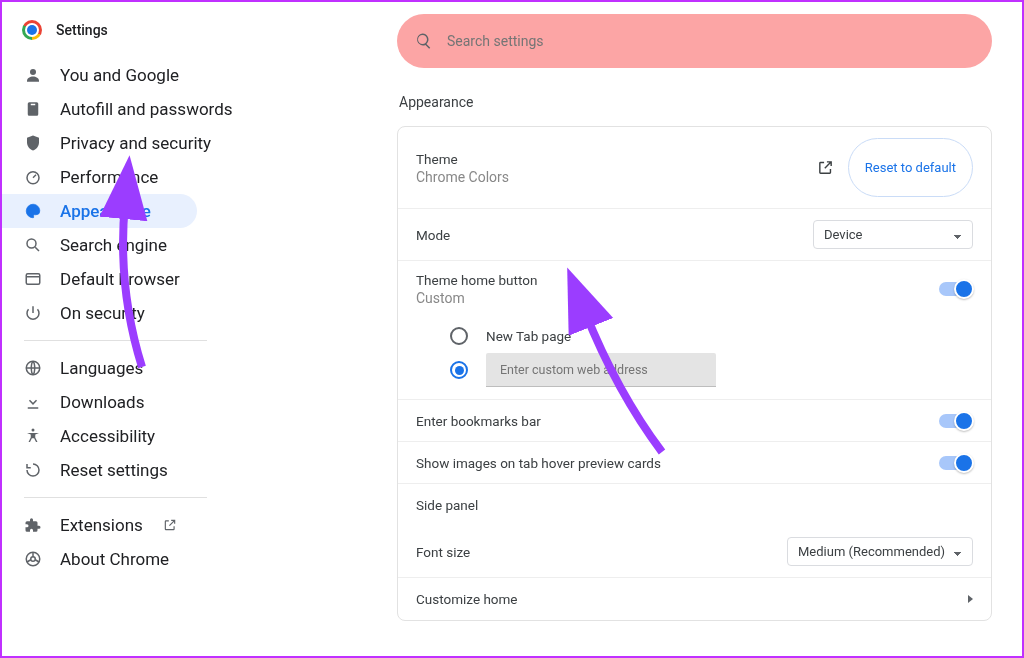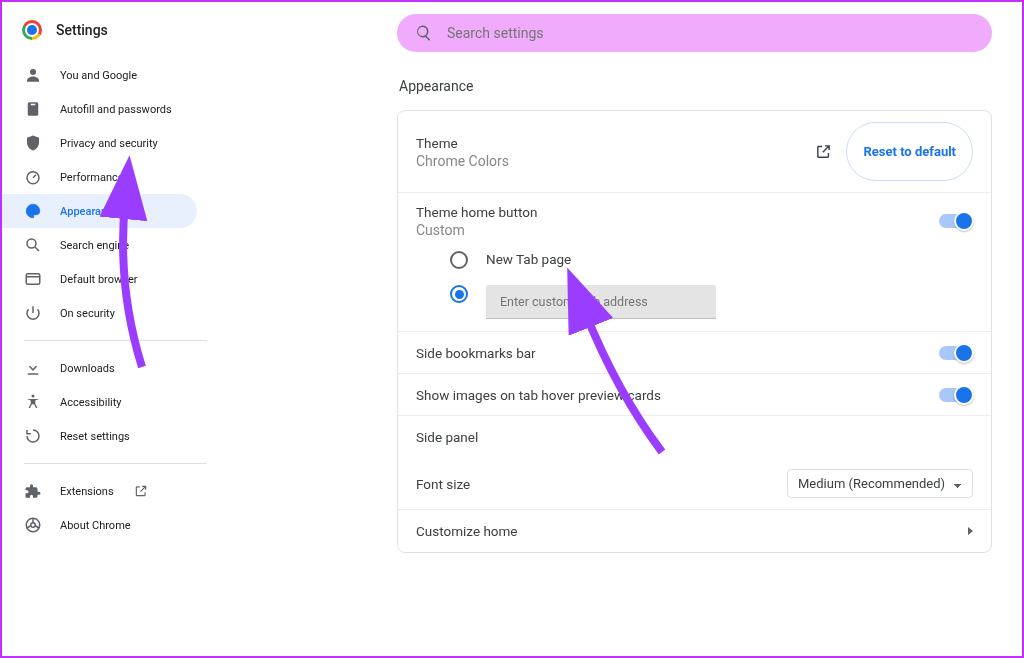--- a/index.html
+++ b/index.html
@@ -8,60 +8,60 @@
 
   
   .sidebar { width: 245px; flex: 0 0 245px; padding: 12px 0 12px 0; position: relative; z-index: 2; }
   .logo-row { display: flex; align-items: center; gap: 14px; padding: 6px 0 12px 20px; }
   .logo-dot { width: 20px; height: 20px; border-radius: 50%; background: conic-gradient(#ea4335 0 120deg,#fbbc05 120deg 180deg,#34a853 180deg 300deg,#ea4335 300deg 360deg); position: relative; }
   .logo-dot::after { content:""; position:absolute; inset:3px; border-radius:50%; background:#fff; }
   .logo-dot::before { content:""; position:absolute; inset:5px; border-radius:50%; background:#1a73e8; z-index:1; }
   .title { font-size: 14px; font-weight: 500; color:#202124; }
 
   .nav { list-style: none; margin: 6px 0 0 0; padding: 0; }
-  .nav li { display:flex; align-items:center; gap: 18px; height: 34px; padding-left: 22px; font-size: 11px; color:#202124; cursor:pointer; }
+  .nav li { display:flex; align-items:center; gap: 18px; height: 34px; padding-left: 22px; font-size: 17px; color:#202124; cursor:pointer; }
   .nav li.active { background:#e8f0fe; color:#1a73e8; border-top-right-radius: 30px; border-bottom-right-radius: 30px; margin-right: 50px; font-weight:500; }
   .nav li.active .ic { fill:#1a73e8; stroke:#1a73e8; }
   .nav .ic { width:18px; height:18px; display:flex; align-items:center; justify-content:center; color:#5f6368; }
   .nav .ic svg { width:18px; height:18px; }
   .nav hr { border:none; border-top:1px solid #e0e0e0; margin:10px 40px 10px 22px; }
   .ext-link-sm { width:14px; height:14px; margin-left:2px; }
 
   
   .main { flex: 1; padding: 12px 30px 0 150px; position: relative; }
-  .search { display:flex; align-items:center; gap:12px; background:#f0abfc; border-radius: 40px; height:38px; padding:0 18px; margin-bottom: 26px; }
+  .search { display:flex; align-items:center; gap:12px; background:#fca5a5; border-radius: 40px; height:54px; padding:0 18px; margin-bottom: 26px; }
   .search svg { width:18px; height:18px; fill:#5f6368; }
   .search input { border:none; background:transparent; outline:none; font-size:14px; flex:1; color:#5f6368; }
 
   .section-title { font-size:14px; color:#3c4043; margin: 0 0 16px 2px; }
 
   .card { border:1px solid #e2e2e2; border-radius: 8px; background:#fff; }
   .row { display:flex; align-items:center; justify-content:space-between; padding: 11px 18px; border-bottom:1px solid #eee; font-size:13.5px; color:#3c4043; min-height:42px; }
   .row:last-child { border-bottom:none; }
   .row .left { display:flex; flex-direction:column; gap:2px; }
   .row .sub { font-size:14px; color:#888; }
   .row .right { display:flex; align-items:center; gap:14px; }
 
-  .pill-btn { border:1px solid #cadcf7; color:#1a73e8; background:#fff; padding:21px 16px; border-radius: 30px; font-size:13px; cursor:pointer; font-weight:700; }
+  .pill-btn { border:1px solid #cadcf7; color:#1a73e8; background:#fff; padding:21px 16px; border-radius: 30px; font-size:13px; cursor:pointer; font-weight:400; }
   .ext-ic { width:17px; height:17px; }
   .ext-ic svg { width:17px; height:17px; }
 
   select.dd { border:1px solid #dadce0; border-radius:4px; padding:6px 26px 6px 10px; font-size:13px; color:#3c4043; background:#fff; min-width: 160px; appearance:none; background-image: linear-gradient(45deg, transparent 50%, #5f6368 50%), linear-gradient(135deg, #5f6368 50%, transparent 50%); background-position: calc(100% - 14px) 14px, calc(100% - 10px) 14px; background-size: 4px 4px, 4px 4px; background-repeat: no-repeat; }
 
   
   .tog { position:relative; width:34px; height:14px; background:#1a73e8; border-radius:10px; cursor:pointer; }
   .tog::after { content:""; position:absolute; right:-2px; top:-3px; width:20px; height:20px; background:#fff; border-radius:50%; box-shadow:0 0 2px rgba(0,0,0,.1); border:1px solid #1a73e8; background:#1a73e8; }
   .tog::after { background:#fff; border:none; box-shadow:0 1px 2px rgba(0,0,0,.25); }
   .tog.on { background:#1a73e8; }
   .tog.on::after { background:#1a73e8; border:2px solid #fff; width:16px; height:16px; top:-3px; right:-1px; }
   .tog.on { background:#a8c7fa; }
 
   
   .radios { padding: 2px 18px 12px 52px; border-bottom:1px solid #eee; }
-  .radio-row { display:flex; gap:18px; height:34px; font-size:13.5px; color:#3c4043; cursor:pointer; }
+  .radio-row { display:flex; align-items:center; gap:18px; height:34px; font-size:13.5px; color:#3c4043; cursor:pointer; }
   .radio { width:18px; height:18px; border:2px solid #5f6368; border-radius:50%; display:flex; align-items:center; justify-content:center; }
   .radio.sel { border-color:#1a73e8; }
   .radio.sel::after { content:""; width:9px; height:9px; background:#1a73e8; border-radius:50%; }
 
   .addr-input { background:#e4e4e4; border:none; border-bottom:1px solid #bdbdbd; padding: 9px 14px; width: 230px; font-size:12.5px; color:#777; border-radius:2px 2px 0 0; outline:none; }
 
   .caret-r { width:0; height:0; border-top:4px solid transparent; border-bottom:4px solid transparent; border-left:5px solid #5f6368; }
 
   
   .arrow { position:absolute; z-index: 10; pointer-events:none; }
@@ -142,20 +142,29 @@
       <li>
         <span class="ic">
             <svg viewBox="0 0 24 24" fill="none" stroke="#5f6368" stroke-width="2">
               <path d="M12 3v9"></path>
               <path d="M6 7a8 8 0 1012 0"></path>
             </svg>
           </span>
         <span>On security</span>
       </li>
       <hr>
+      <li>
+        <span class="ic">
+            <svg viewBox="0 0 24 24" fill="none" stroke="#5f6368" stroke-width="2">
+              <circle cx="12" cy="12" r="9"></circle>
+              <path d="M3 12h18M12 3c3 3 3 15 0 18M12 3c-3 3-3 15 0 18"></path>
+            </svg>
+          </span>
+        <span>Languages</span>
+      </li>
       <li>
         <span class="ic">
             <svg viewBox="0 0 24 24" fill="#5f6368">
               <path d="M12 3v10l4-4 1.4 1.4L12 16 6.6 10.4 8 9l4 4V3h0zM5 19h14v2H5z"></path>
             </svg>
           </span>
         <span>Downloads</span>
       </li>
       <li>
         <span class="ic">
@@ -220,41 +229,47 @@
         </div>
         <div class="right">
           <span class="ext-ic"><svg viewBox="0 0 24 24" fill="none" stroke="#3c4043" stroke-width="2">
                 <path d="M14 4h6v6M20 4l-9 9"></path>
                 <path d="M19 14v5a1 1 0 01-1 1H5a1 1 0 01-1-1V6a1 1 0 011-1h5"></path>
               </svg></span>
           <button class="pill-btn">Reset to default</button>
         </div>
       </div>
 
+      <div class="row">
+        <span>Mode</span>
+        <select class="dd">
+          <option>Device</option>
+        </select>
+      </div>
 
       <div class="row" style="border-bottom:none">
         <div class="left">
           <span>Theme home button</span>
           <span class="sub">Custom</span>
         </div>
         <div class="tog on"></div>
       </div>
       <div class="radios">
         <div class="radio-row">
           <span class="radio"></span>
           <span>New Tab page</span>
         </div>
         <div class="radio-row">
           <span class="radio sel"></span>
           <input class="addr-input" placeholder="Enter custom web address" style="">
         </div>
       </div>
 
       <div class="row">
-        <span>Side bookmarks bar</span>
+        <span>Enter bookmarks bar</span>
         <div class="tog on"></div>
       </div>
 
       <div class="row">
         <span>Show images on tab hover preview cards</span>
         <div class="tog on"></div>
       </div>
 
       <div class="row" style="border-bottom:none">
         <span>Side panel</span>

